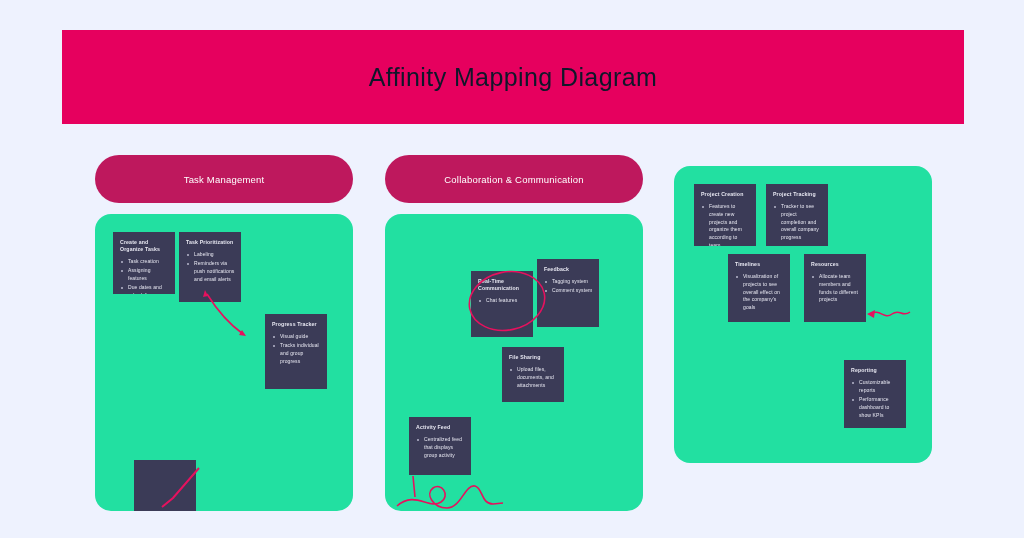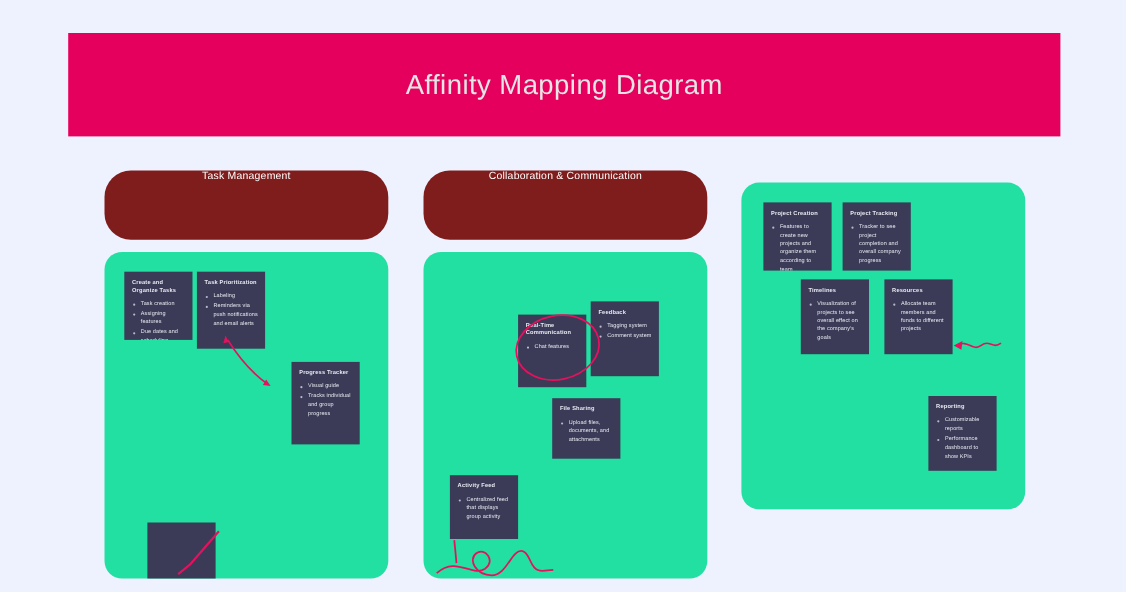--- a/index.html
+++ b/index.html
@@ -13,37 +13,37 @@
 
   
   #title-banner {
     position: absolute;
     left: 62px; top: 30px;
     width: 902px; height: 94px;
     background: #e6005e;
     display: flex; align-items: center; justify-content: center;
   }
   #title-text {
-    color: #e5e5e5;
+    color: #0f172a;
     font-size: 25px;
     letter-spacing: .4px;
     font-weight: 400;
   }
 
   
   .column { position: absolute; top: 155px; width: 258px; }
   #col-0 { left: 95px; }
   #col-1 { left: 385px; }
   #col-2 { left: 674px; }
 
   .col-header {
-    height: 63px;
-    background: #7f1d1d;
+    height: 48px;
+    background: #be185d;
     border-radius: 24px;
-    display: flex; align-items: flex-start; justify-content: center;
+    display: flex; align-items: center; justify-content: center;
     color: #ffffff;
     font-size: 9.5px;
     letter-spacing: .2px;
   }
   .col-body {
     margin-top: 11px;
     height: 297px;
     background: #22e0a1;
     border-radius: 16px;
     position: relative;

